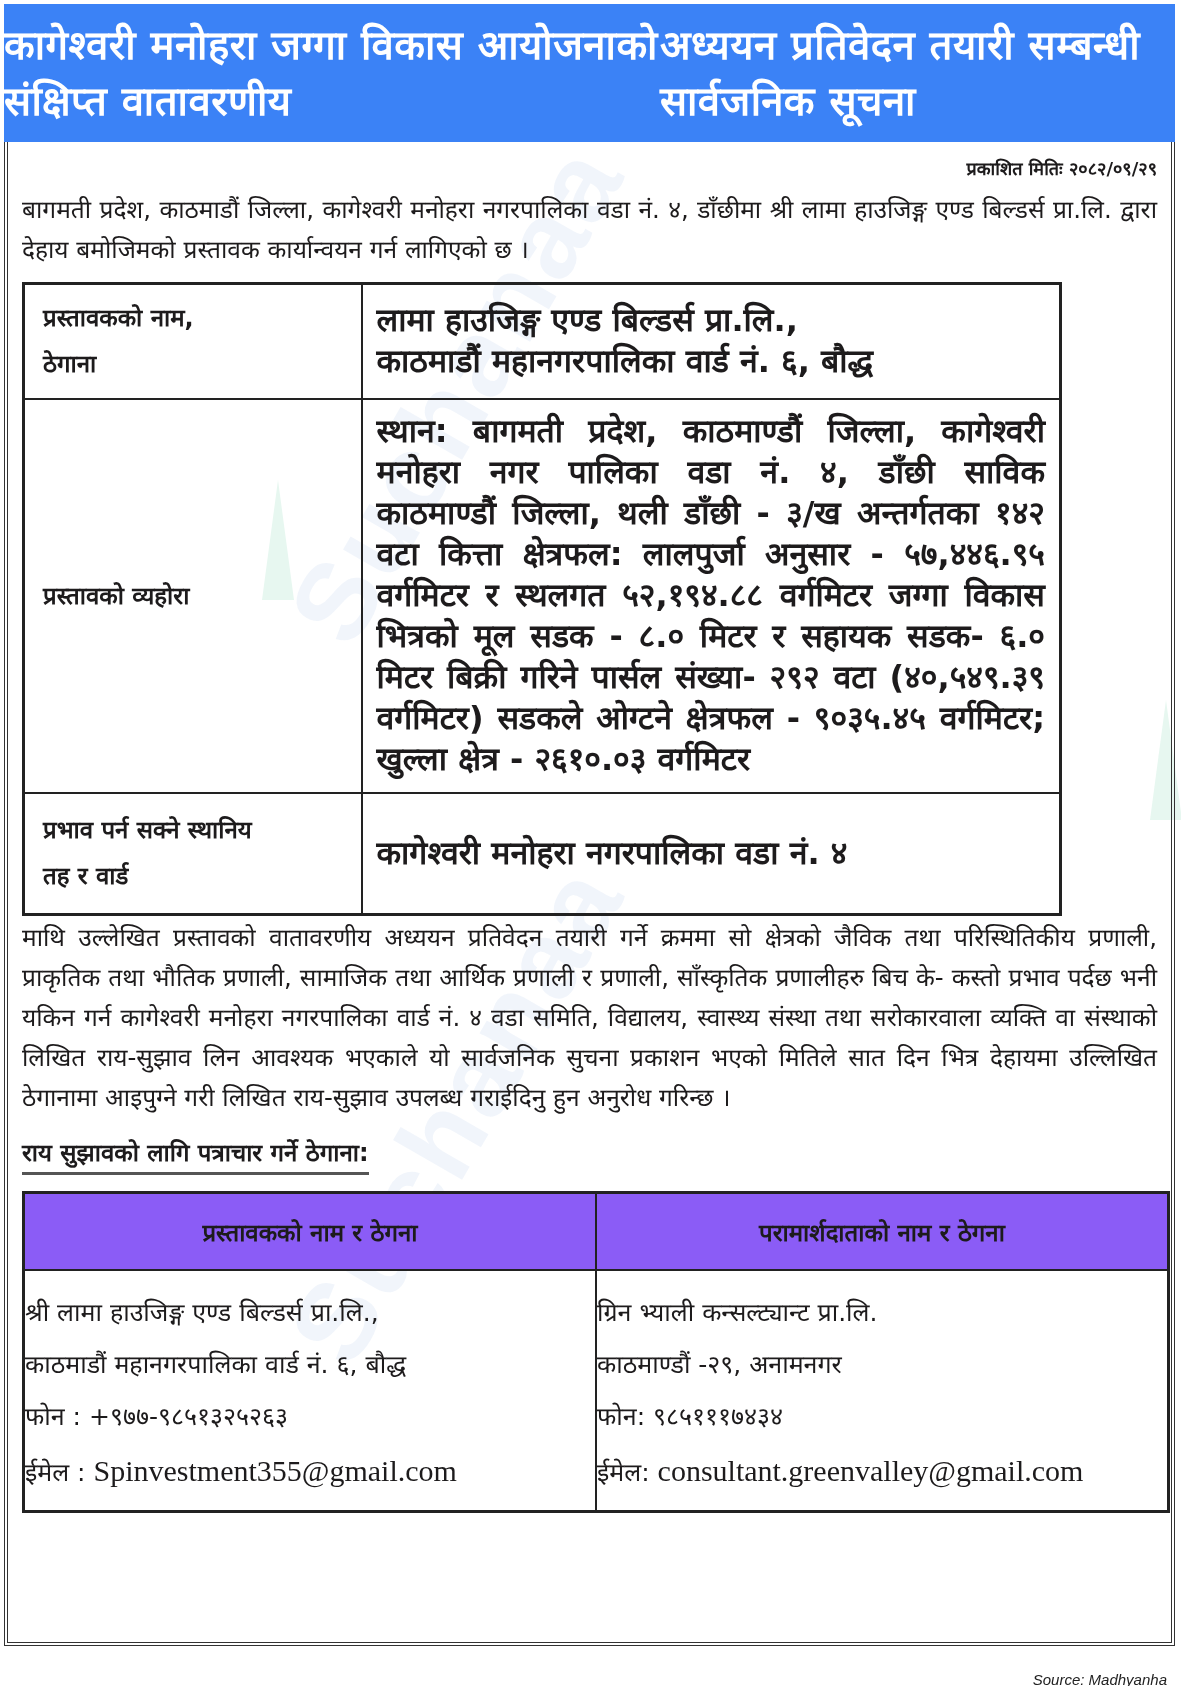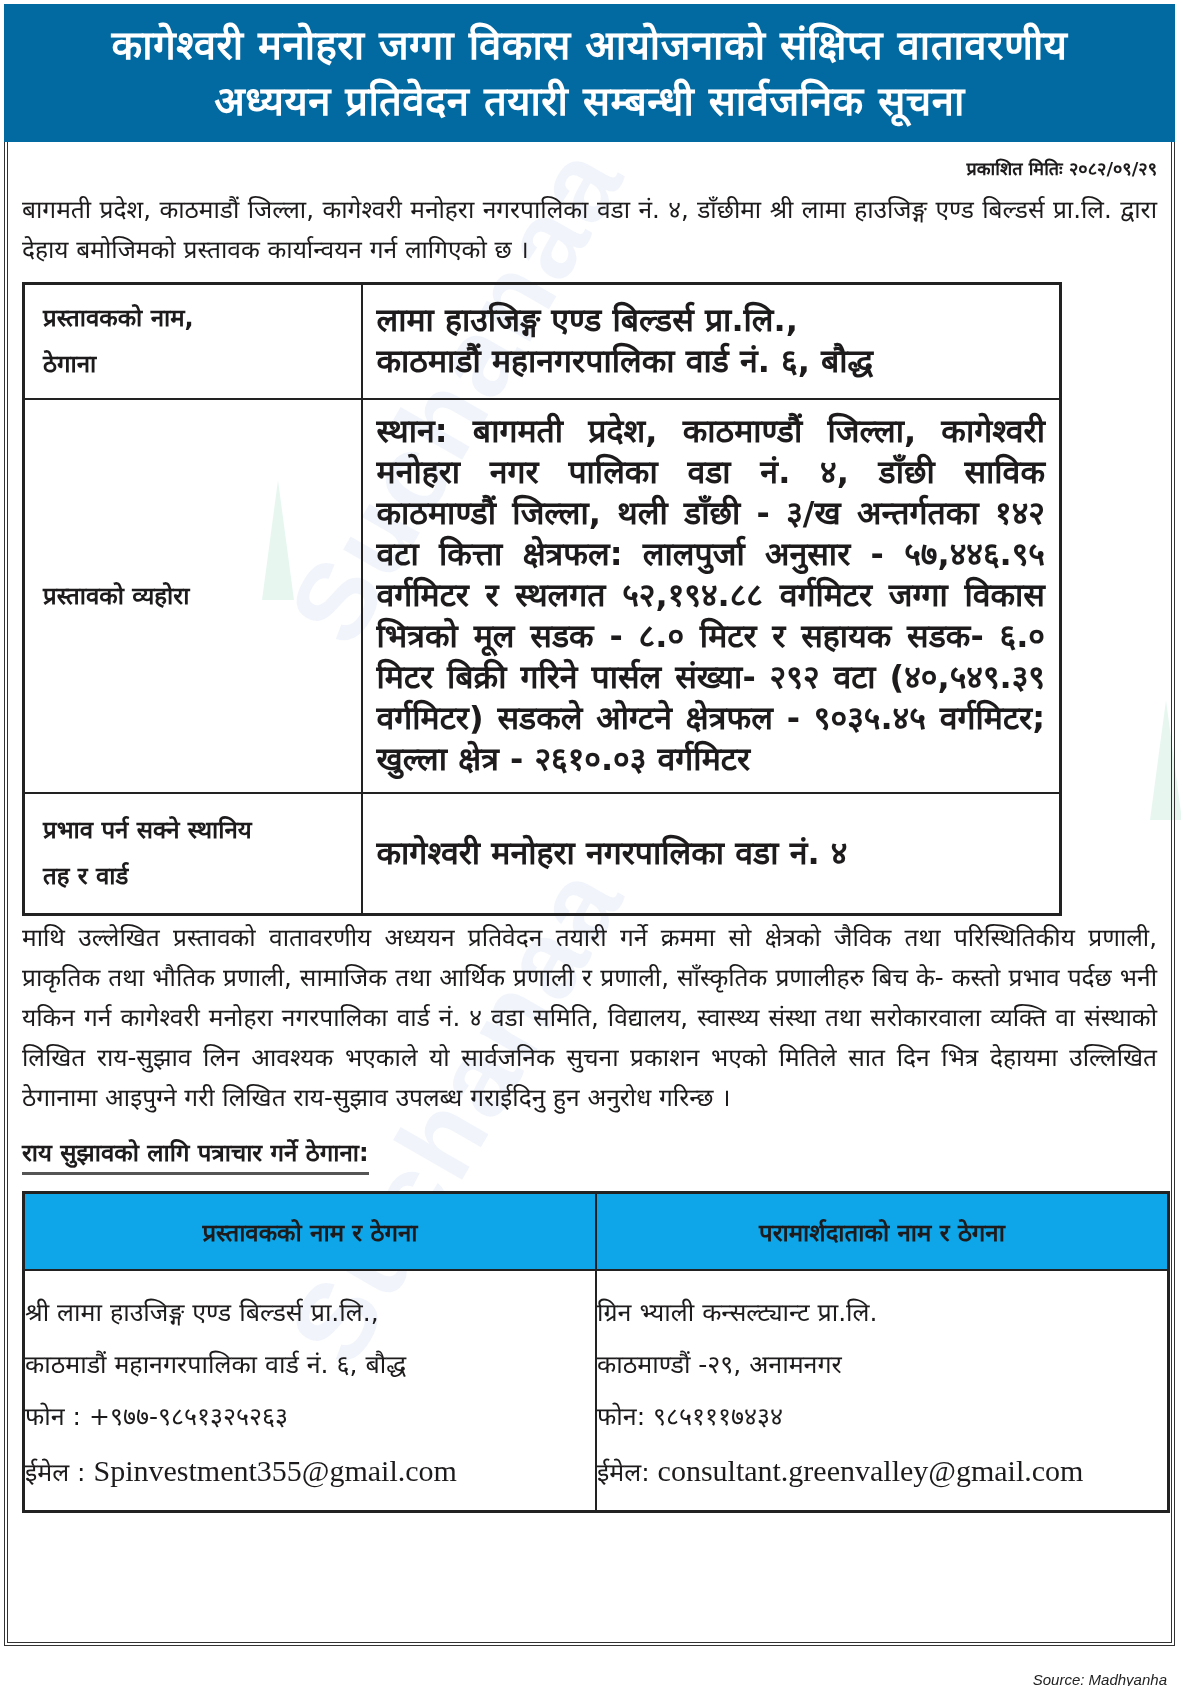--- a/index.html
+++ b/index.html
@@ -18,22 +18,22 @@
       position: absolute; width: 0; height: 0; pointer-events: none; z-index: 0;
       border-left: 16px solid transparent; border-right: 16px solid transparent;
       border-bottom: 120px solid rgba(120, 210, 170, 0.18);
     }
 
     .notice {
       position: absolute; left: 4px; top: 4px; width: 1171px; height: 1642px;
       z-index: 1;
     }
     .banner {
-      background: #0369a1; color: #ffffff; height: 138px;
-      display: flex; flex-direction: column; align-items: center; justify-content: center;
+      background: #3b82f6; color: #ffffff; height: 138px;
+      display: flex; flex-direction: row; align-items: center; justify-content: center;
       font-family: "DejaVu Sans", sans-serif; font-weight: bold;
     }
     .banner-line { font-size: 40px; line-height: 56px; letter-spacing: 0.5px; }
 
     .body-frame {
       position: relative;
       border-left: 4px double #333; border-right: 4px double #333; border-bottom: 4px double #333;
       height: 1504px; padding: 4px 14px 0 14px;
     }
     .pub-date {
@@ -59,21 +59,21 @@
 
     .section-heading {
       font-weight: bold; font-size: 24px; line-height: 38px;
       display: inline-block; border-bottom: 3px solid #555; margin-top: 16px; padding-bottom: 0;
     }
 
     .contact-table {
       width: 1148px; border-collapse: collapse; margin-top: 16px; border: 3px solid #222;
     }
     .contact-table th {
-      background: #0ea5e9; font-weight: bold; font-size: 24px; height: 77px;
+      background: #8b5cf6; font-weight: bold; font-size: 24px; height: 77px;
       border: 2px solid #222; text-align: center;
     }
     .contact-table td {
       border: 2px solid #222; text-align: left; vertical-align: top; padding-top: 16px; height: 242px;
       width: 50%;
     }
     .contact-line { font-size: 25px; line-height: 52px; }
     .contact-email { font-size: 25px; line-height: 56px; }
     .email-value { font-family: "Liberation Serif", serif; font-size: 30px; margin-top: 8px; }
 

